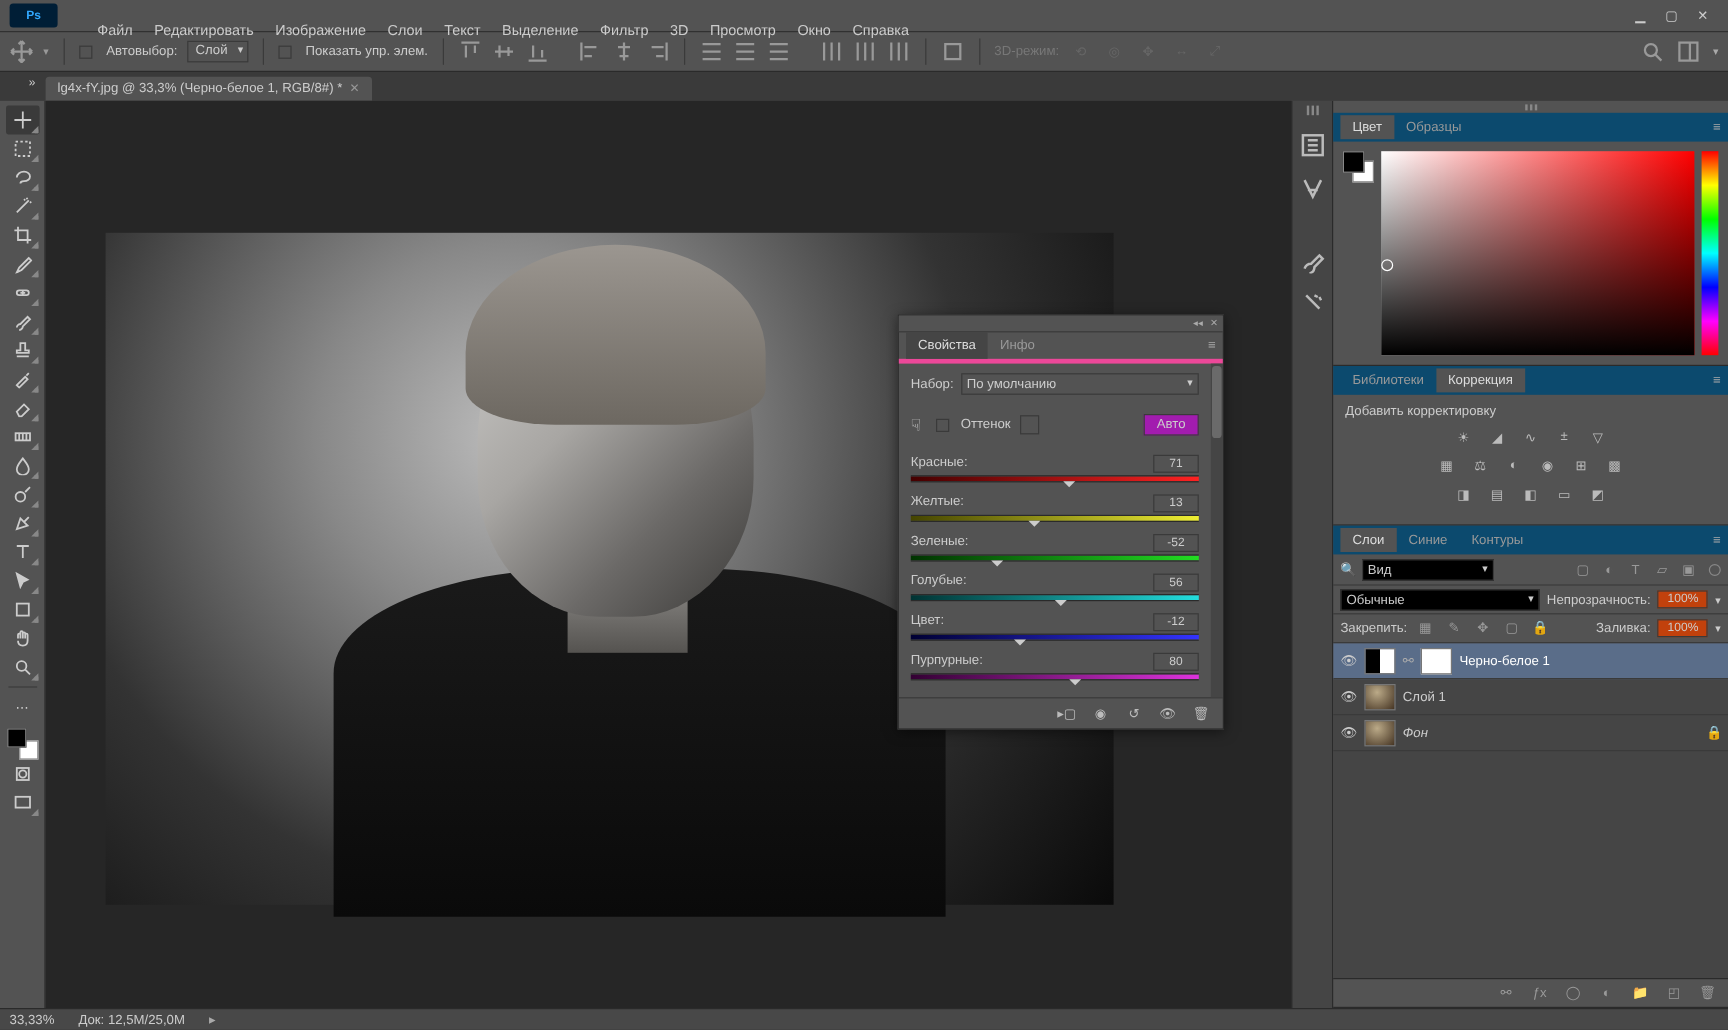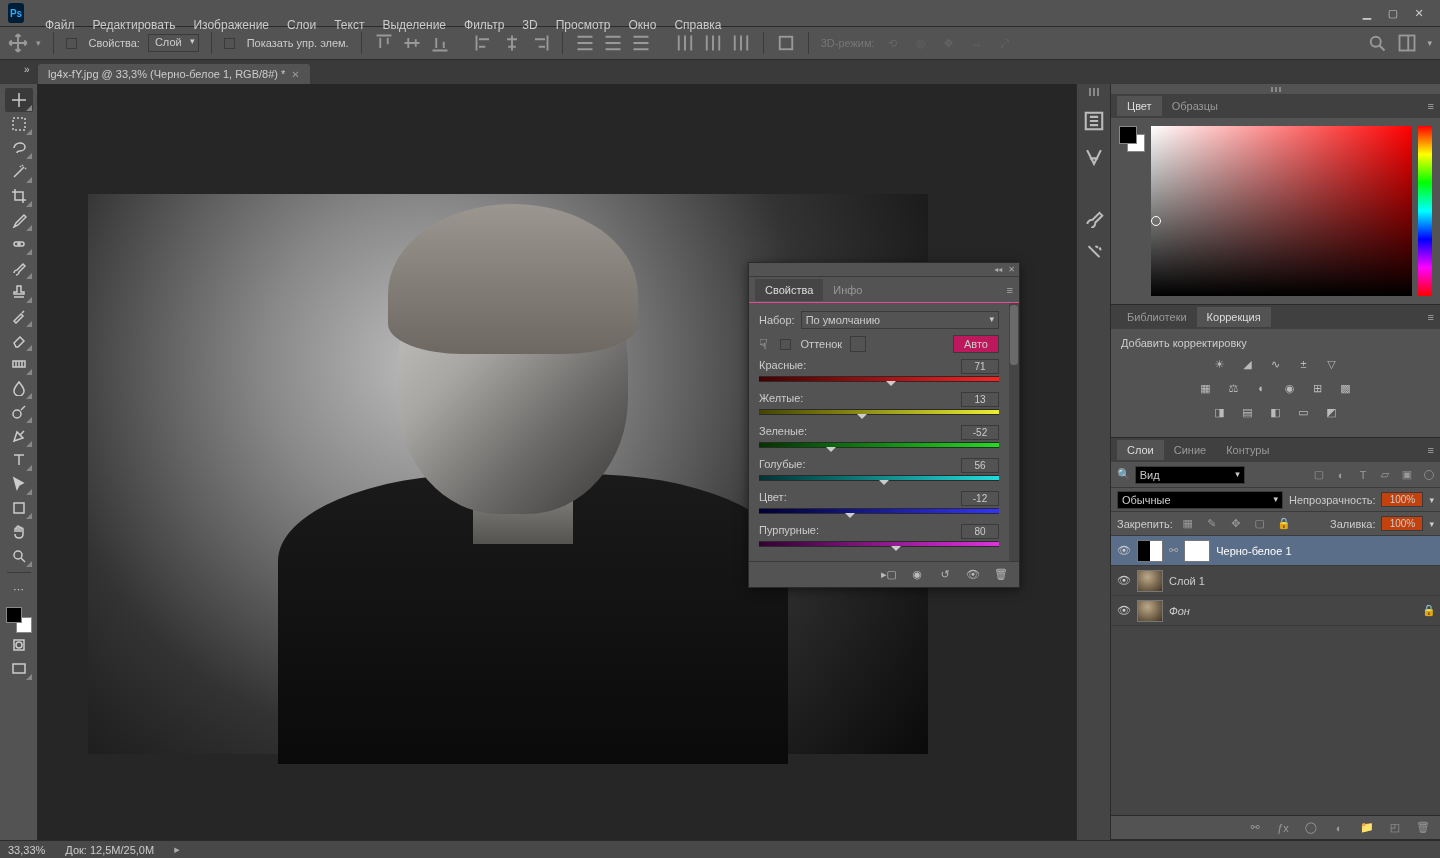--- a/index.html
+++ b/index.html
@@ -1,20 +1,20 @@
 <!DOCTYPE html>
 <html><head>
 <meta charset="utf-8">
 <style>
 * { margin:0; padding:0; box-sizing:border-box; font-family:"Segoe UI",Arial,sans-serif; }
 body { background:#535353; color:#ccc; font-size:11px; overflow:hidden; width:1440px; height:858px; position:relative; }
 
 
 .menubar { height:27px; background:#535353; display:flex; align-items:center; padding:0 8px; border-bottom:1px solid #2a2a2a;}
-.ps-logo { width:16px; height:20px; background:#001e36; color:#31a8ff; font-weight:bold; font-size:10px; display:flex; align-items:center; justify-content:center; border-radius:3px; margin-right:12px;}
+.ps-logo { width:40px; height:20px; background:#001e36; color:#31a8ff; font-weight:bold; font-size:10px; display:flex; align-items:center; justify-content:center; border-radius:3px; margin-right:24px;}
 .menu-item { padding:0 9px; height:27px; display:flex; align-items:center; cursor:default; font-size:12px;}
 .win-controls{margin-left:auto;display:flex;gap:12px;padding-right:6px;}
 .win-btn{width:14px;height:14px;display:flex;align-items:center;justify-content:center;color:#ccc;}
 
 
 .optbar{height:33px;background:#535353;border-bottom:1px solid #2a2a2a;display:flex;align-items:center;padding:0 8px;gap:8px;font-size:11px;}
 .opt-sep{width:1px;height:22px;background:#3a3a3a;margin:0 4px;}
 .opt-icon{width:20px;height:20px;display:flex;align-items:center;justify-content:center;color:#999;}
 .opt-select{background:#535353;border:1px solid #3a3a3a;color:#ccc;padding:1px 16px 1px 6px;font-size:11px;height:18px;position:relative;}
 .opt-select::after{content:"▾";position:absolute;right:3px;top:1px;font-size:9px;}
@@ -46,36 +46,36 @@
 .portrait{position:absolute;left:130px;top:-10px;width:560px;height:560px;}
 
 .head{position:absolute;left:180px;top:40px;width:230px;height:290px;background:linear-gradient(135deg,#d0cfcd 0%,#a8a6a3 40%,#6b6967 70%,#3a3937 100%);border-radius:48% 50% 44% 44%/50% 50% 40% 40%;}
 .hair{position:absolute;left:170px;top:20px;width:250px;height:150px;background:linear-gradient(#9b9690,#6d6861);border-radius:50% 50% 30% 30%/60% 60% 20% 20%;}
 .body{position:absolute;left:60px;top:290px;width:510px;height:290px;background:linear-gradient(#1a1a1a,#0a0a0a);border-radius:40% 40% 0 0/30% 30% 0 0;}
 .neck{position:absolute;left:255px;top:300px;width:100px;height:60px;background:linear-gradient(#8a8885,#555350);}
 
 
 .float-panel{position:absolute;left:710px;top:178px;width:272px;background:#535353;border:1px solid #2a2a2a;box-shadow:0 2px 10px rgba(0,0,0,.5);}
 .float-head{height:14px;background:#535353;border-bottom:1px solid #3a3a3a;display:flex;justify-content:flex-end;align-items:center;padding:0 4px;gap:6px;font-size:8px;color:#aaa;}
-.panel-tabs{height:26px;display:flex;align-items:center;border-bottom:1px solid #ec4899;padding:0 6px;}
+.panel-tabs{height:26px;display:flex;align-items:center;border-bottom:4px solid #ec4899;padding:0 6px;}
 .ptab{padding:5px 10px;font-size:11px;color:#999;}
 .ptab.active{background:#454545;color:#ddd;}
 .ptab-menu{margin-left:auto;color:#aaa;}
 .bw-bar{height:28px;display:flex;align-items:center;padding:0 8px;gap:6px;border-bottom:1px solid #3a3a3a;}
 .bw-icon{width:16px;height:16px;border:1px solid #777;display:inline-block;}
 .bw-icon.bw{background:linear-gradient(90deg,#000 50%,#fff 50%);}
 .bw-icon.mask{background:#fff;}
 .prop-body{padding:8px 10px 4px 10px;position:relative;}
 .prop-scroll{position:absolute;right:0;top:0;width:10px;height:100%;background:#454545;}
 .prop-scroll-thumb{position:absolute;right:1px;top:2px;width:8px;height:60px;background:#6a6a6a;border-radius:3px;}
-.prop-row{display:flex;align-items:center;gap:6px;margin-bottom:6px;font-size:11px;}
+.prop-row{display:flex;align-items:center;gap:6px;margin-bottom:16px;font-size:11px;}
 .prop-row label{flex:0 0 auto;}
 .prop-select{flex:1;background:#535353;border:1px solid #3a3a3a;color:#ccc;padding:2px 4px;font-size:11px;position:relative;}
 .prop-select::after{content:"▾";position:absolute;right:4px;top:2px;font-size:9px;}
-.btn{background:#be185d;border:1px solid #3a3a3a;color:#ccc;padding:2px 10px;font-size:11px;}
+.btn{background:#a21caf;border:1px solid #3a3a3a;color:#ccc;padding:2px 10px;font-size:11px;}
 .slider-group{margin-bottom:6px;}
 .sg-head{display:flex;justify-content:space-between;font-size:11px;margin-bottom:2px;}
 .sg-val{width:38px;text-align:center;background:#535353;border:1px solid #3a3a3a;color:#ccc;font-size:10px;padding:1px 0;}
 .sg-track{height:8px;position:relative;margin:2px 0 8px 0;}
 .sg-track .bar{height:6px;border-top:1px solid #2a2a2a;border-bottom:1px solid #2a2a2a;}
 .sg-thumb{position:absolute;top:5px;width:0;height:0;border:5px solid transparent;border-top-color:#ccc;transform:translateX(-5px);}
 .red-bar{background:linear-gradient(90deg,#400,#f22);}
 .yel-bar{background:linear-gradient(90deg,#440,#ee3);}
 .grn-bar{background:linear-gradient(90deg,#030,#2d2);}
 .cyn-bar{background:linear-gradient(90deg,#033,#2dd);}
@@ -88,21 +88,21 @@
 .collapsed-dock{width:34px;background:#454545;border-left:1px solid #2a2a2a;display:flex;flex-direction:column;align-items:center;padding-top:4px;gap:14px;}
 .collapsed-dock .grip{height:8px;width:24px;display:flex;justify-content:center;gap:2px;}
 .collapsed-dock .grip span{width:2px;background:#888;}
 .cd-icon{width:22px;height:22px;color:#bbb;display:flex;align-items:center;justify-content:center;}
 
 
 .right-dock{width:330px;background:#535353;border-left:1px solid #2a2a2a;display:flex;flex-direction:column;}
 .dock-grip{height:10px;display:flex;justify-content:center;align-items:center;gap:2px;}
 .dock-grip span{width:2px;height:5px;background:#888;}
 .panel{border-bottom:1px solid #2a2a2a;}
-.panel-head{height:24px;display:flex;align-items:center;padding:0 6px;background:#404040;}
+.panel-head{height:24px;display:flex;align-items:center;padding:0 6px;background:#0c4a6e;}
 .ph-tab{padding:4px 10px;font-size:11px;color:#999;}
 .ph-tab.active{background:#535353;color:#ddd;}
 .ph-menu{margin-left:auto;color:#aaa;}
 
 
 .color-body{height:186px;display:flex;padding:8px;gap:6px;}
 .color-swatch{width:26px;height:26px;position:relative;}
 .color-swatch .fg{width:18px;height:18px;background:#000;border:1px solid #888;position:absolute;top:0;left:0;}
 .color-swatch .bg{width:18px;height:18px;background:#fff;border:1px solid #888;position:absolute;bottom:0;right:0;}
 .color-field{flex:1;height:170px;background:linear-gradient(to bottom,rgba(0,0,0,0),#000),linear-gradient(to right,#fff,#f00);position:relative;}
@@ -169,21 +169,21 @@
 
 <div class="optbar">
   <div class="opt-icon">
       <svg viewBox="0 0 16 16">
         <path d="M8 1v14M1 8h14M8 1l-2 2M8 1l2 2M8 15l-2-2M8 15l2-2M1 8l2-2M1 8l2 2M15 8l-2-2M15 8l-2 2"></path>
       </svg>
     </div>
   <span style="font-size:9px;color:#999">▾</span>
   <div class="opt-sep"></div>
   <span class="opt-chk"></span>
-  <span>Свойства:</span>
+  <span>Автовыбор:</span>
   <div class="opt-select"><span>Слой</span></div>
   <div class="opt-sep"></div>
   <span class="opt-chk"></span>
   <span>Показать упр. элем.</span>
   <div class="opt-sep"></div>
   <div class="opt-icon">
       <svg viewBox="0 0 16 16">
         <path d="M2 2h12M5 4v8M11 4v5"></path>
       </svg>
     </div>

